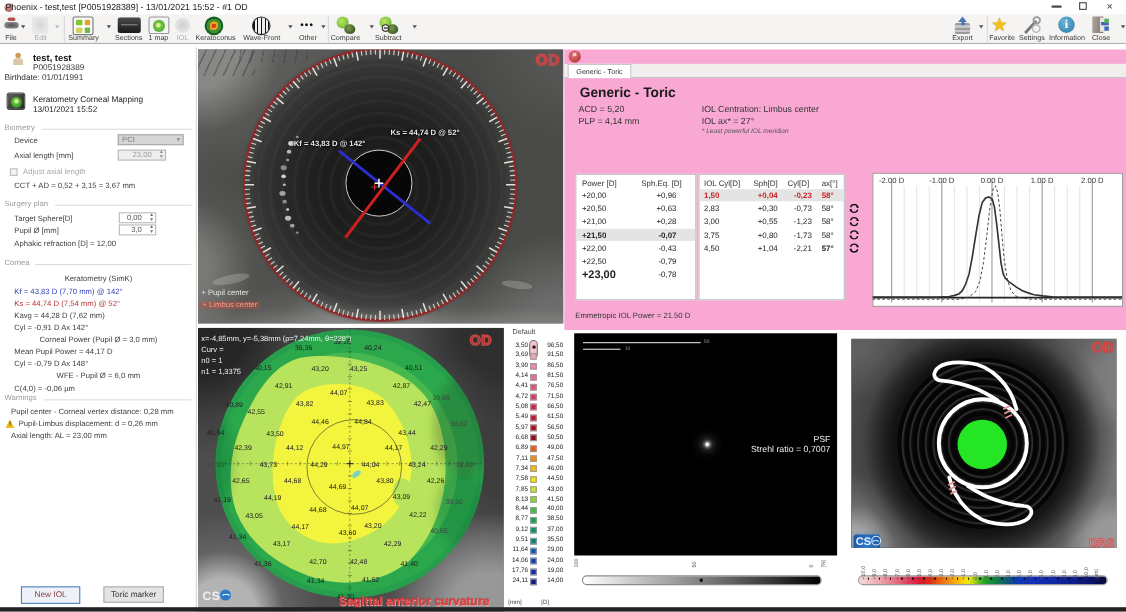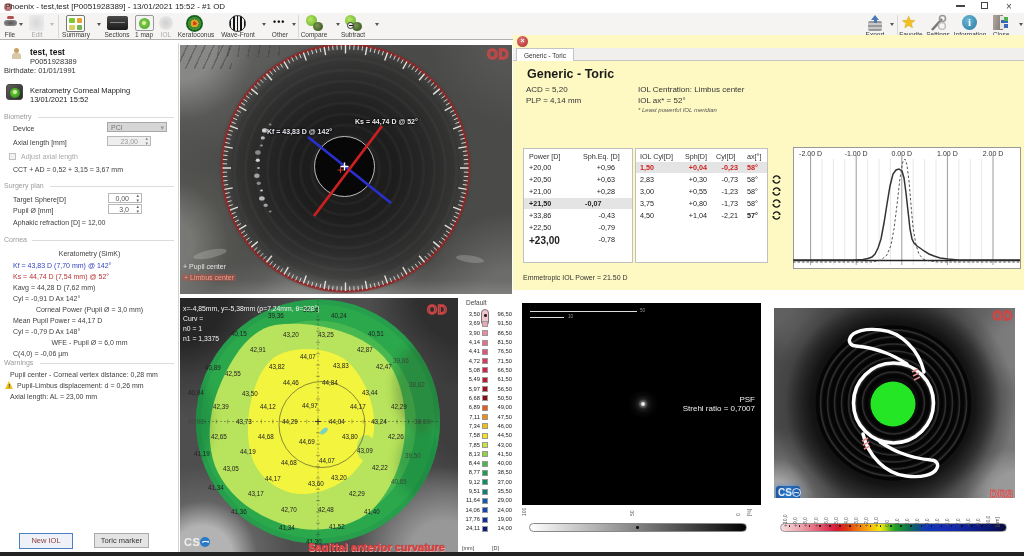--- a/index.html
+++ b/index.html
@@ -17,21 +17,21 @@
  radial-gradient(circle at 49.8% 49.4%, rgba(24,24,24,0.9) 0 50px, rgba(33,33,33,0.82) 85px, rgba(44,44,44,0.7) 112px, transparent 128px),
  radial-gradient(circle at 0% 0%, rgba(142,142,140,0.9) 0 35px, rgba(100,100,98,0.55) 75px, transparent 125px),
  radial-gradient(circle at 35% -15%, rgba(100,100,100,0.5) 0 55px, transparent 115px),
  radial-gradient(circle at -5% 80%, rgba(135,135,132,0.75) 0 28px, rgba(95,95,92,0.45) 65px, transparent 105px),
  linear-gradient(to top, rgba(140,140,138,0.6) 0, rgba(110,110,108,0.35) 14px, transparent 32px),
  radial-gradient(circle at 45% 112%, rgba(150,150,148,0.7) 0 45px, rgba(105,105,105,0.4) 80px, transparent 115px),
  radial-gradient(circle at 100% 105%, rgba(125,125,125,0.65) 0 35px, transparent 95px),
  radial-gradient(circle at 103% -5%, rgba(95,95,95,0.55) 0 40px, transparent 95px),
  #4a4a48}
 #mappanel{position:absolute;left:180px;top:298px;width:332px;height:258px;background:#fff;overflow:hidden}
-#rightpanel{position:absolute;left:513px;top:35px;width:511px;height:255px;background:#fef9c3}
+#rightpanel{position:absolute;left:513px;top:45px;width:511px;height:255px;background:#f9a8d4}
 #psfpanel{position:absolute;left:522px;top:303px;width:239px;height:202px;background:#000;overflow:hidden}
 #iolpanel{position:absolute;left:774px;top:308px;width:241px;height:190px;background:#3c3c3c;overflow:hidden}
 #taskbar{position:absolute;left:0;top:552px;width:1024px;height:4px;background:#222}
 .od{font-weight:bold;font-size:14px;letter-spacing:0.5px;color:rgba(255,120,120,0.25);-webkit-text-stroke:1.3px #cc4444}
 </style></head>
 <body>
 
 <div id="titlebar">
   <div class="abs" style="left:4px;top:3px;width:8px;height:8px;border-radius:50%;background:radial-gradient(circle at 35% 35%,#e0a0a0,#a05050)"></div>
   <div class="abs" style="left:5px;top:2px">Phoenix - test,test [P0051928389] - 13/01/2021 15:52 - #1 OD</div>
@@ -417,35 +417,35 @@
 </div>
 
 <div id="rightpanel">
     <div class="abs" style="left:4px;top:1px;width:11px;height:11px;border-radius:50%;background:radial-gradient(circle at 38% 35%,#e07878,#b02828);color:#fff;font-size:7px;text-align:center;line-height:10px;font-weight:bold">×</div>
   <div class="abs" style="left:0;top:13px;width:511px;height:13px;background:#f0efed;border-bottom:1px solid #c4c4c4"></div>
   <div class="abs" style="left:3px;top:13px;width:58px;height:13px;background:#fff;border:1px solid #c4c4c4;border-bottom:none;font-size:6.5px;color:#333;text-align:center;line-height:13px">Generic - Toric</div>
   <div class="abs" style="left:14px;top:32px;font-size:12.5px;font-weight:bold;color:#1a1a1a">Generic - Toric</div>
   <div class="abs" style="left:13px;top:50px;font-size:8px;color:#333">ACD = 5,20</div>
   <div class="abs" style="left:13px;top:61px;font-size:8px;color:#333">PLP = 4,14 mm</div>
   <div class="abs" style="left:125px;top:50px;font-size:8px;color:#333">IOL Centration: Limbus center</div>
-  <div class="abs" style="left:125px;top:61px;font-size:8px;color:#333">IOL ax* = 52°</div>
+  <div class="abs" style="left:125px;top:61px;font-size:8px;color:#333">IOL ax* = 27°</div>
   <div class="abs" style="left:125px;top:72px;font-size:6px;font-style:italic;color:#555">* Least powerful IOL meridian</div>
   <div class="abs" style="left:10px;top:113px;width:110px;height:115px;border:1px solid #c0c0c0;background:#fff"></div>
   <div class="abs" style="left:16px;top:117px;font-size:7.2px;color:#333">Power [D]</div>
   <div class="abs" style="left:70px;top:117px;font-size:7.2px;color:#333">Sph.Eq. [D]</div>
   <div class="abs" style="left:16px;top:127.5px;font-size:7.2px;font-weight:normal;color:#222">+20,00</div>
   <div class="abs" style="left:72px;top:127.5px;width:30px;text-align:right;font-size:7.2px;font-weight:normal;color:#222">+0,96</div>
   <div class="abs" style="left:16px;top:139.6px;font-size:7.2px;font-weight:normal;color:#222">+20,50</div>
   <div class="abs" style="left:72px;top:139.6px;width:30px;text-align:right;font-size:7.2px;font-weight:normal;color:#222">+0,63</div>
   <div class="abs" style="left:16px;top:151.7px;font-size:7.2px;font-weight:normal;color:#222">+21,00</div>
   <div class="abs" style="left:72px;top:151.7px;width:30px;text-align:right;font-size:7.2px;font-weight:normal;color:#222">+0,28</div>
   <div class="abs" style="left:11px;top:162.8px;width:108px;height:11.5px;background:#e4e4e4"></div>
   <div class="abs" style="left:16px;top:163.8px;font-size:7.2px;font-weight:bold;color:#222">+21,50</div>
-  <div class="abs" style="left:72px;top:163.8px;width:30px;font-size:7.2px;font-weight:bold;color:#222">-0,07</div>
-  <div class="abs" style="left:16px;top:175.9px;font-size:7.2px;font-weight:normal;color:#222">+33,86</div>
+  <div class="abs" style="left:72px;top:163.8px;width:30px;text-align:right;font-size:7.2px;font-weight:bold;color:#222">-0,07</div>
+  <div class="abs" style="left:16px;top:175.9px;font-size:7.2px;font-weight:normal;color:#222">+22,00</div>
   <div class="abs" style="left:72px;top:175.9px;width:30px;text-align:right;font-size:7.2px;font-weight:normal;color:#222">-0,43</div>
   <div class="abs" style="left:16px;top:188.0px;font-size:7.2px;font-weight:normal;color:#222">+22,50</div>
   <div class="abs" style="left:72px;top:188.0px;width:30px;text-align:right;font-size:7.2px;font-weight:normal;color:#222">-0,79</div>
   <div class="abs" style="left:16px;top:200.1px;font-size:10px;font-weight:bold;color:#222">+23,00</div>
   <div class="abs" style="left:72px;top:200.1px;width:30px;text-align:right;font-size:7.2px;font-weight:normal;color:#222">-0,78</div>
   <div class="abs" style="left:122px;top:113px;width:133px;height:115px;border:1px solid #c0c0c0;background:#fff"></div>
   <div class="abs" style="left:127px;top:117px;font-size:7.2px;color:#333">IOL Cyl[D]</div>
   <div class="abs" style="left:172px;top:117px;font-size:7.2px;color:#333">Sph[D]</div>
   <div class="abs" style="left:203px;top:117px;font-size:7.2px;color:#333">Cyl[D]</div>
   <div class="abs" style="left:234px;top:117px;font-size:7.2px;color:#333">ax[°]</div>

